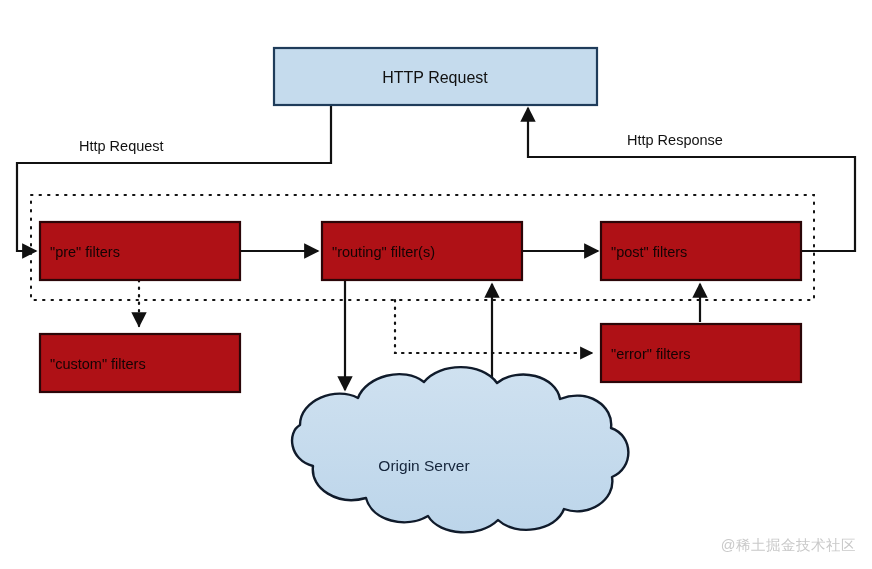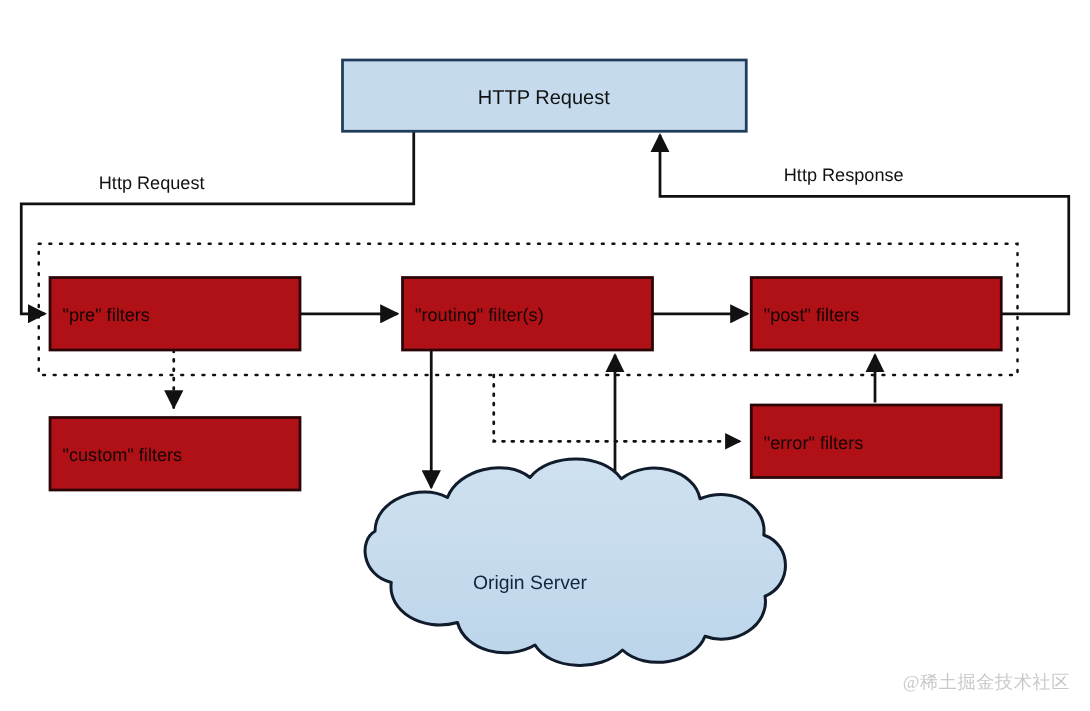--- a/index.html
+++ b/index.html
@@ -44,21 +44,21 @@
   }
   .cloud-label {
     font-size: 15.5px;
     fill: #14243a;
     text-anchor: middle;
   }
   .watermark-text {
     position: absolute;
     right: 16px;
     bottom: 14px;
-    font-family: Liberation Serif, serif;
+    font-family: Liberation Sans, sans-serif;
     font-size: 14.5px;
     color: #c9c9c9;
     letter-spacing: 0.5px;
     white-space: nowrap;
     user-select: none;
   }
 </style>
 </head>
 <body>
 

